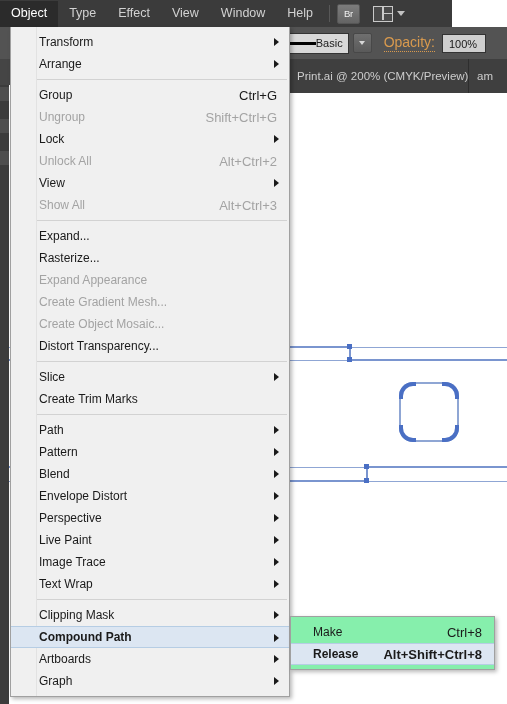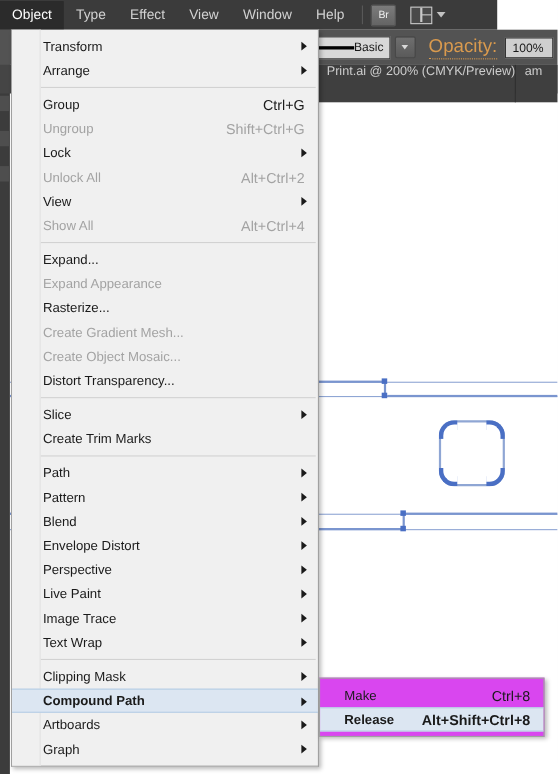--- a/index.html
+++ b/index.html
@@ -113,21 +113,21 @@
     height: 32px;
     background: #535353;
     box-sizing: border-box;
   }
   .cb-inner {
     position: absolute;
     right: 0; top: 0;
     height: 32px;
     display: flex;
     align-items: center;
-    padding-right: 4px;
+    padding-right: 21px;
   }
   .mini-dd {
     width: 17px;
     height: 18px;
     background: linear-gradient(#6f6f6f, #5a5a5a);
     border: 1px solid #484848;
     border-radius: 2px;
     position: relative;
     cursor: default;
   }
@@ -160,21 +160,21 @@
     height: 3px;
     background: #000;
   }
   .stroke-profile .label {
     font-size: 11px;
     color: #191919;
     padding-right: 5px;
     line-height: 19px;
   }
   .opacity-label {
-    font-size: 17px;
+    font-size: 14px;
     color: #d99a4e;
     margin-left: 12px;
     border-bottom: 1px dotted #d99a4e;
     padding-bottom: 1px;
     cursor: default;
   }
   .opacity-value {
     width: 44px;
     height: 19px;
     background: #cfcfcf;
@@ -196,20 +196,21 @@
     height: 26px;
     background: #454545;
     box-sizing: border-box;
   }
   .tab {
     position: absolute;
     top: 0;
     height: 34px;
     background: #3f3f3f;
     display: flex;
+    align-items: center;
     padding: 0 8px;
     box-sizing: border-box;
     border-right: 1px solid #2e2e2e;
     cursor: default;
     gap: 29px;
   }
   .tab.active {
     background: #3f3f3f;
   }
   .tab-title {
@@ -351,21 +352,21 @@
     border-right: 1px solid #e2e2e2;
     pointer-events: none;
   }
 
   
   .submenu-panel {
     position: absolute;
     left: 290px;
     top: 616px;
     width: 205px;
-    background: #d946ef;
+    background: #86efac;
     border: 1px solid #a0a0a0;
     box-shadow: 2px 2px 4px rgba(0,0,0,0.28);
     box-sizing: border-box;
     padding: 4px 0;
     text-align: right;
   }
   .submenu-panel .menu-row {
     padding: 0 8px 0 22px;
   }
   .submenu-panel .menu-row.highlight {
@@ -488,32 +489,32 @@
     <div class="menu-row disabled">
       <span class="menu-label">Unlock All</span>
       <span class="menu-shortcut">Alt+Ctrl+2</span>
     </div>
     <div class="menu-row">
       <span class="menu-label">View</span>
       <span class="submenu-arrow"></span>
     </div>
     <div class="menu-row disabled">
       <span class="menu-label">Show All</span>
-      <span class="menu-shortcut">Alt+Ctrl+4</span>
+      <span class="menu-shortcut">Alt+Ctrl+3</span>
     </div>
     <div class="menu-divider"></div>
 
     <div class="menu-row">
       <span class="menu-label">Expand...</span>
+    </div>
+    <div class="menu-row">
+      <span class="menu-label">Rasterize...</span>
     </div>
     <div class="menu-row disabled">
       <span class="menu-label">Expand Appearance</span>
-    </div>
-    <div class="menu-row">
-      <span class="menu-label">Rasterize...</span>
     </div>
     <div class="menu-row disabled">
       <span class="menu-label">Create Gradient Mesh...</span>
     </div>
     <div class="menu-row disabled">
       <span class="menu-label">Create Object Mosaic...</span>
     </div>
     <div class="menu-row">
       <span class="menu-label">Distort Transparency...</span>
     </div>

